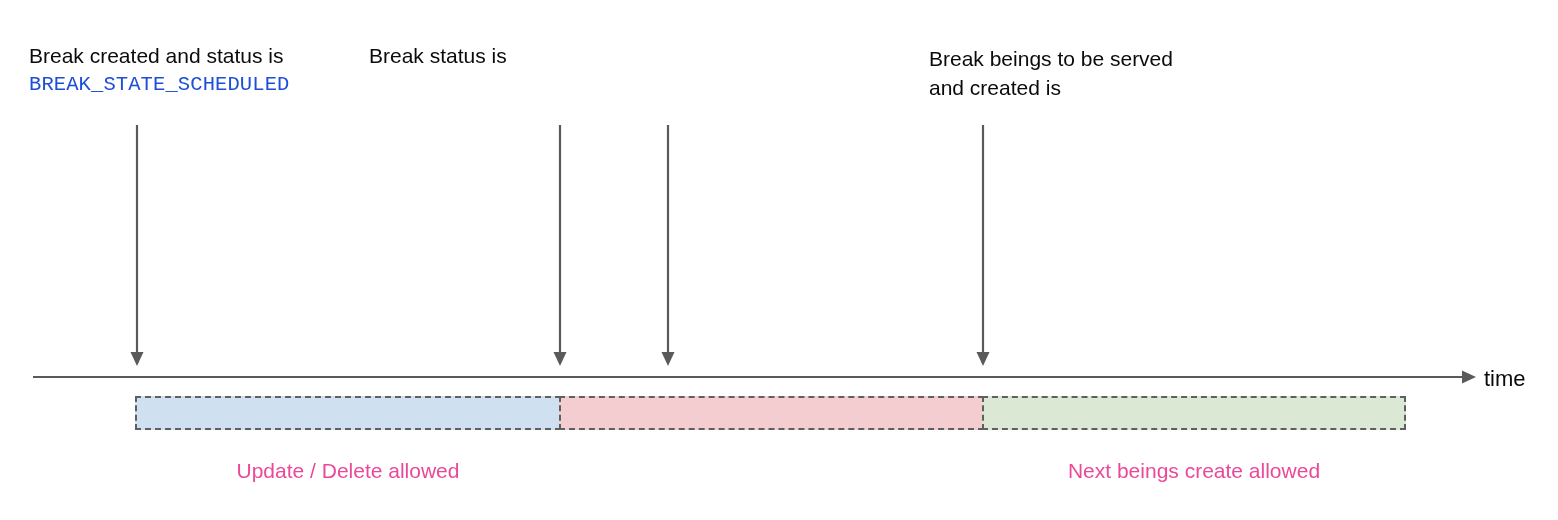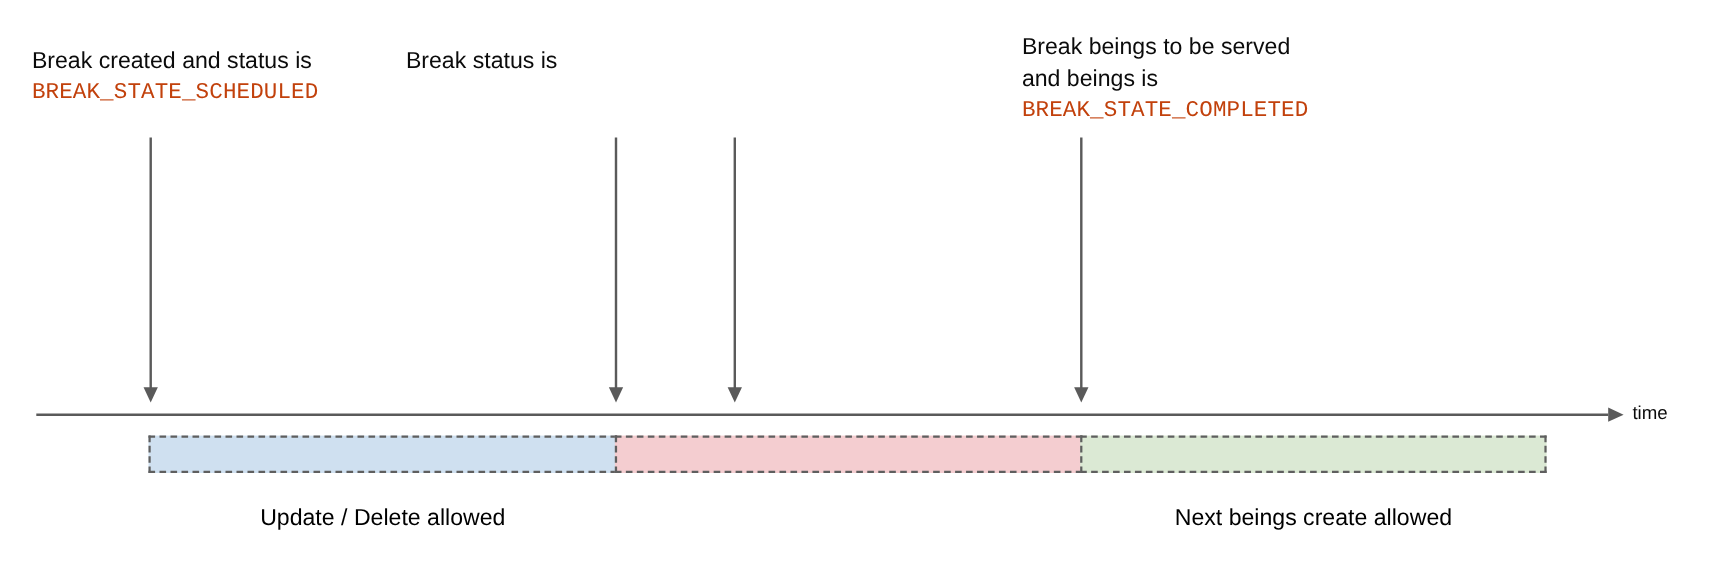--- a/index.html
+++ b/index.html
@@ -30,28 +30,28 @@
   .annotation .prose {
     font-family: "Liberation Sans", sans-serif;
     font-size: 21px;
     color: #0b0b0b;
     display: block;
   }
   .annotation .code {
     font-family: "Liberation Mono", monospace;
     font-size: 20.5px;
     letter-spacing: 0.1px;
-    color: #c2410c;
+    color: #1d4ed8;
     display: block;
   }
 
   #annotation-1 { left: 29px;  top: 41px; }
   #annotation-2 { left: 369px; top: 41px; }
   #annotation-3 { left: 671px; top: 41px; }
-  #annotation-4 { left: 929px; top: 28px; }
+  #annotation-4 { left: 929px; top: 44px; }
 
   
   .arrow-layer, .axis-layer {
     position: absolute;
     left: 0;
     top: 0;
     width: 1558px;
     height: 520px;
     overflow: visible;
   }
@@ -66,34 +66,34 @@
   }
   #bar-scheduled { left: 135px;  width: 426px; background: #cfe0f0; }
   #bar-decisioned{ left: 559px;  width: 425px; background: #f4cdd0; }
   #bar-completed { left: 982px;  width: 424px; background: #dbe9d4; }
 
   
   .bar-caption {
     position: absolute;
     top: 459px;
     font-size: 21px;
-    color: #000000;
+    color: #ec4899;
     text-align: center;
     white-space: nowrap;
   }
   #caption-1 { left: 135px; width: 426px; }
   #caption-2 { left: 559px; width: 425px; }
   #caption-3 { left: 982px; width: 424px; }
 
   
   #axis-label {
     position: absolute;
     left: 1484px;
     top: 366px;
-    font-size: 17px;
+    font-size: 22px;
     color: #0b0b0b;
     white-space: nowrap;
   }
 </style>
 </head>
 <body>
 
 <div class="diagram">
 
   <div class="annotation" id="annotation-1">
@@ -101,22 +101,21 @@
     <span class="code">BREAK_STATE_SCHEDULED</span>
   </div>
 
   <div class="annotation" id="annotation-2">
     <span class="prose">Break status is</span>
   </div>
 
 
   <div class="annotation" id="annotation-4">
     <span class="prose">Break beings to be served</span>
-    <span class="prose">and beings is</span>
-    <span class="code">BREAK_STATE_COMPLETED</span>
+    <span class="prose">and created is</span>
   </div>
 
   <svg class="arrow-layer" viewBox="0 0 1558 520">
     <defs>
       <marker id="tri-down" markerWidth="9" markerHeight="9" refX="4.5" refY="8" orient="auto-start-reverse" markerUnits="userSpaceOnUse">
         <path d="M0,0 L9,0 L4.5,9 Z" fill="#5a5a5a"></path>
       </marker>
       <marker id="tri-right" markerWidth="13" markerHeight="11" refX="12" refY="5.5" markerUnits="userSpaceOnUse" orient="auto">
         <path d="M0,0 L13,5.5 L0,11 Z" fill="#5a5a5a"></path>
       </marker>

